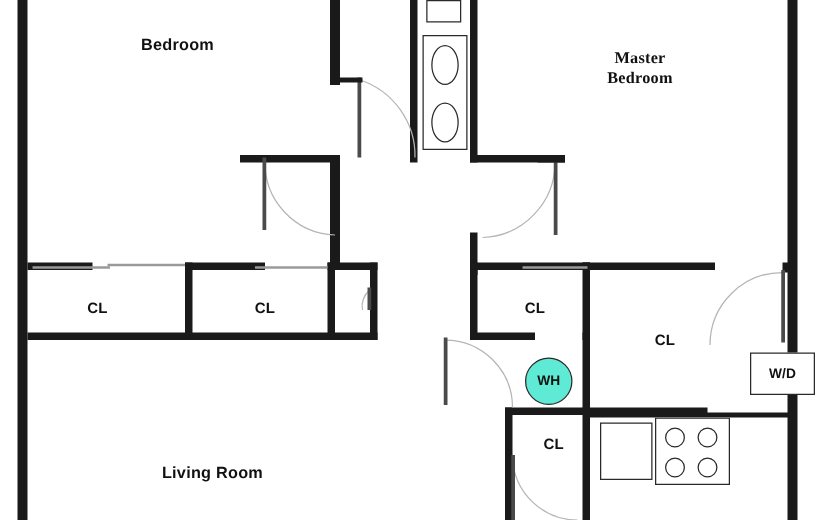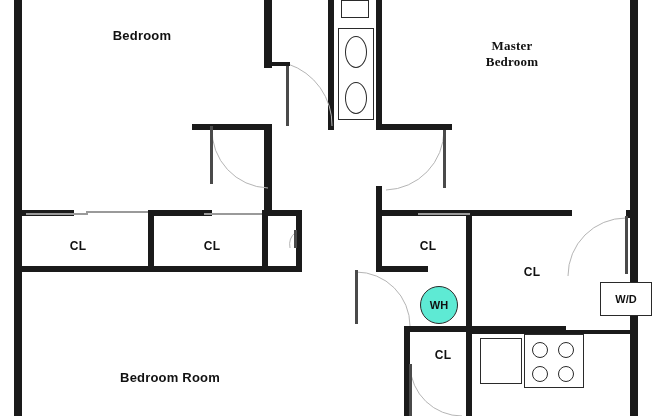--- a/index.html
+++ b/index.html
@@ -187,21 +187,21 @@
 
   <div class="wd-box" style="left:572px; top:282px; width:52px; height:34px;margin-left:28px;">
     <span>W/D</span>
   </div>
 
   <div class="label" style="left:72px; top:28px; width:140px;">Bedroom</div>
 
   <div class="label" style="left:452px; top:38px; width:120px;font-family:Liberation Serif, serif;">Master
 Bedroom</div>
 
-  <div class="label" style="left:80px; top:370px; width:180px;">Bedroom Room</div>
+  <div class="label" style="left:80px; top:370px; width:180px;">Living Room</div>
 
   <div class="label small" style="left:58px; top:238px; width:40px;">CL</div>
 
   <div class="label small" style="left:192px; top:238px; width:40px;">CL</div>
 
   <div class="label small" style="left:408px; top:238px; width:40px;">CL</div>
 
   <div class="label small" style="left:512px; top:264px; width:40px;">CL</div>
 
   <div class="label small" style="left:423px; top:347px; width:40px;">CL</div>

